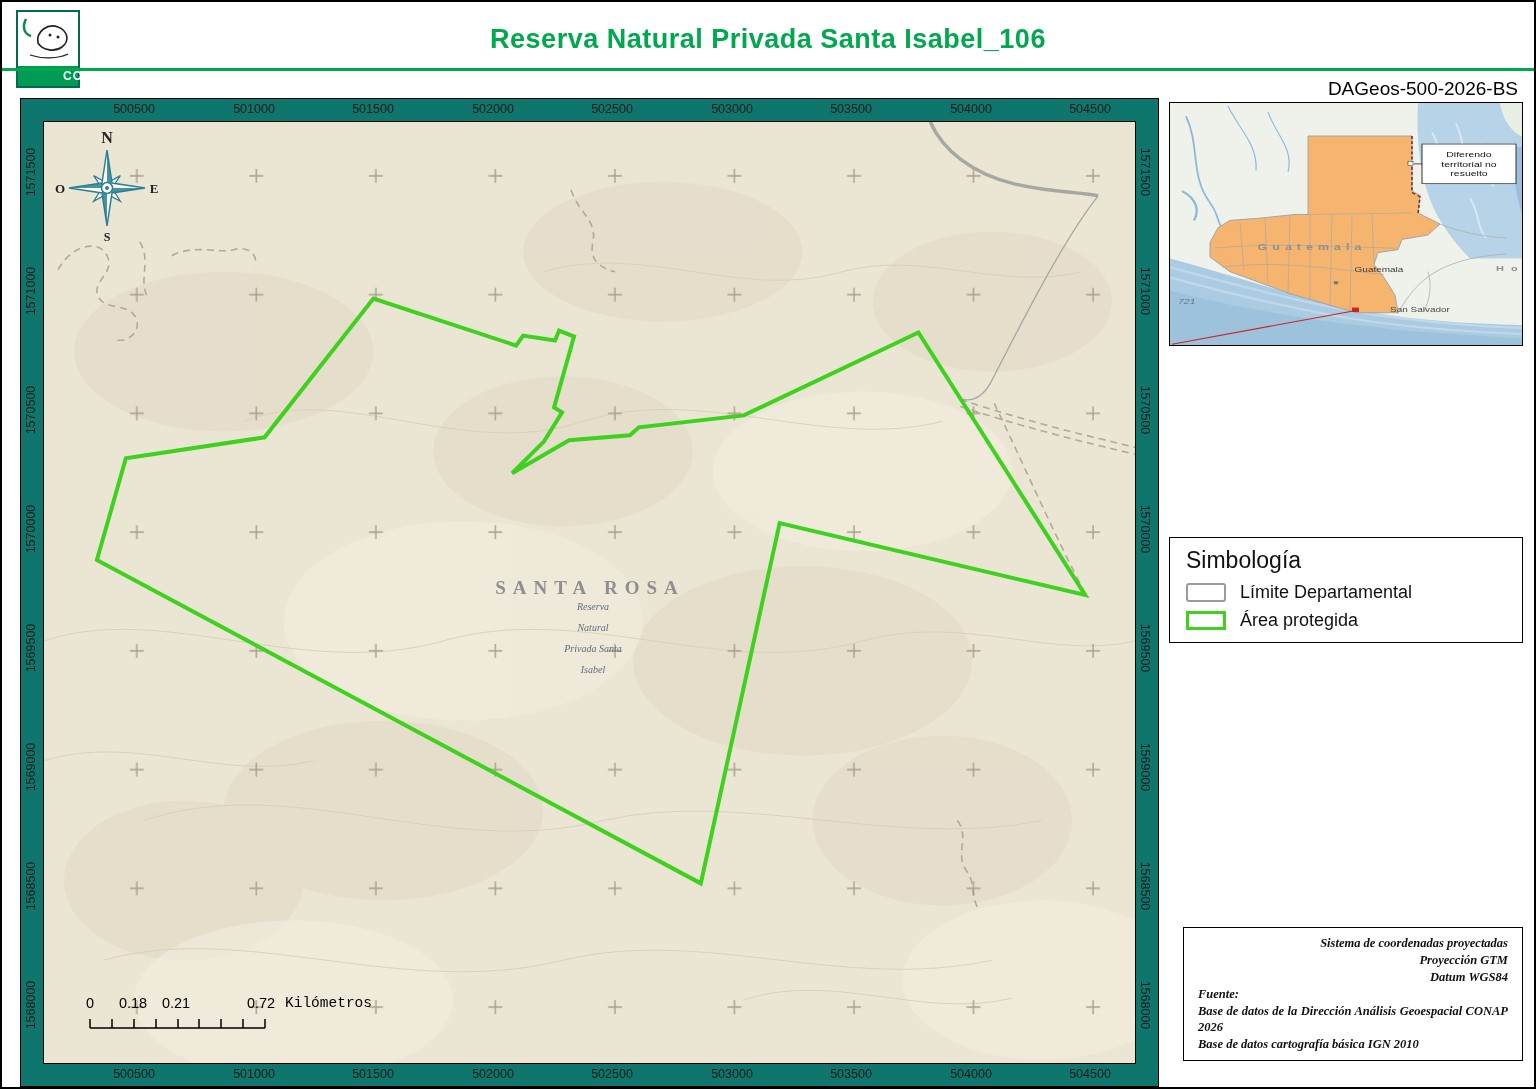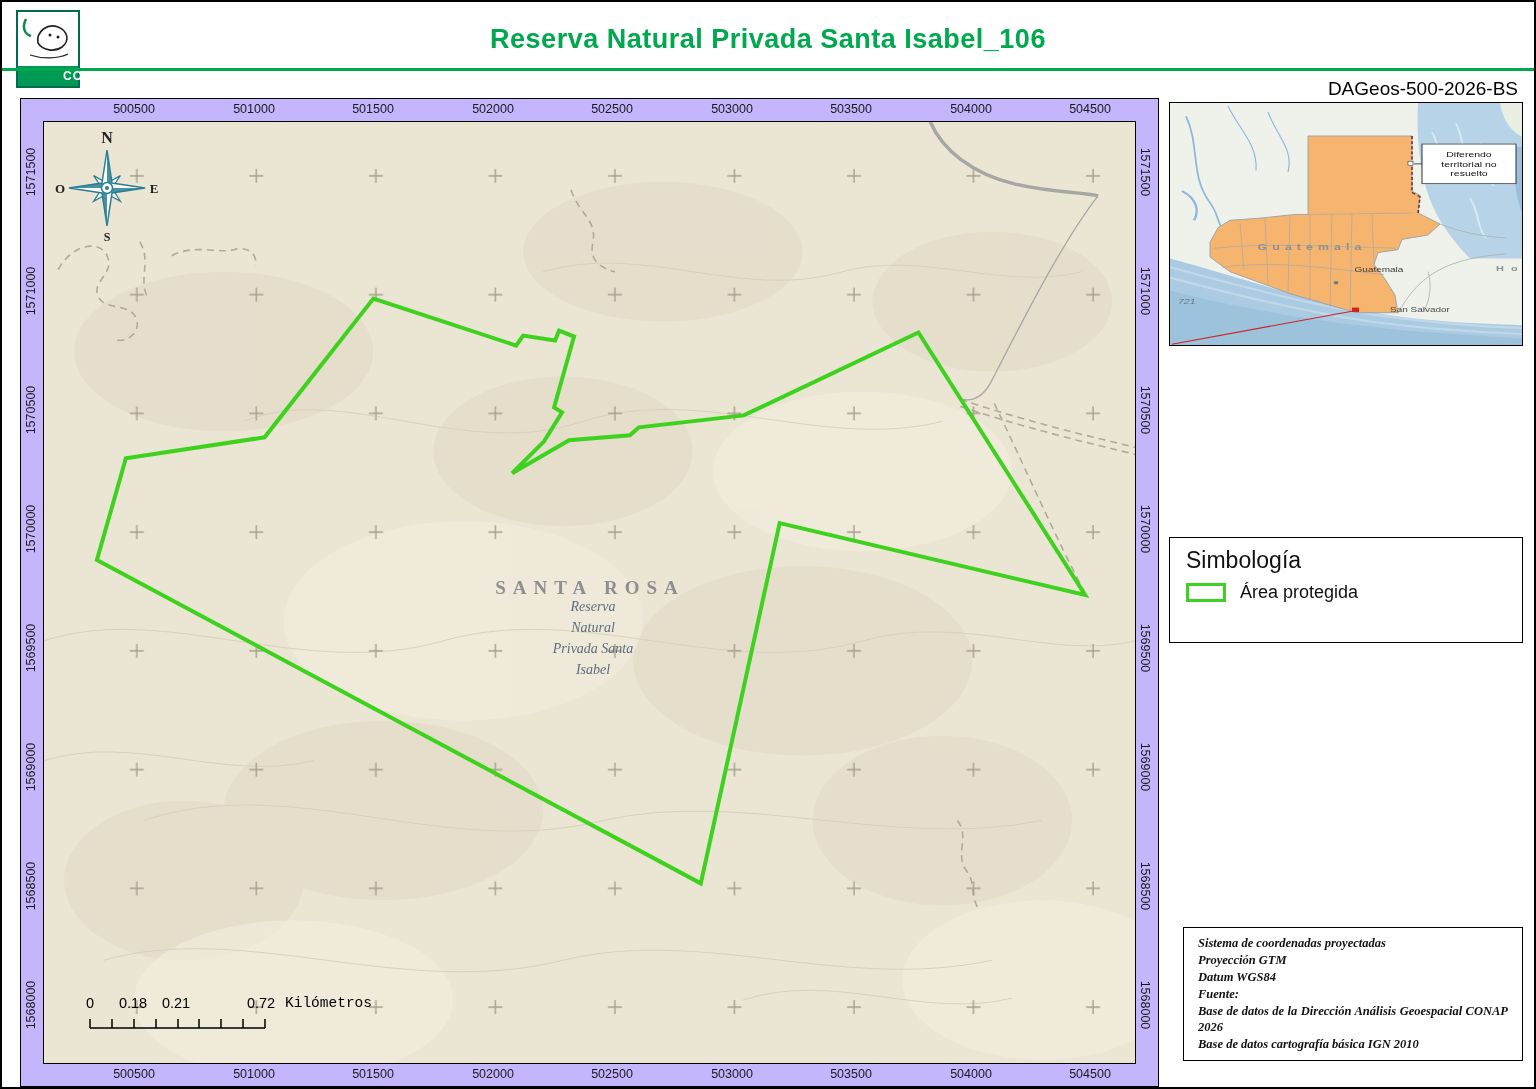--- a/index.html
+++ b/index.html
@@ -15,35 +15,35 @@
   .logo-band { position:absolute; left:0; right:0; bottom:0; height:20px;
                background:#009a55; color:#fff; font-weight:bold; font-size:12px;
                text-align:center; line-height:20px; letter-spacing:1px;padding-left:45px; }
   .title { position:absolute; top:22px; left:160px; right:160px; text-align:center;
            color:#00a94e; font-size:27px; font-weight:bold; letter-spacing:.5px; }
   .header-rule { position:absolute; left:0; right:0; top:66px; height:3px; background:#00a94e; }
   .doc-code { position:absolute; top:76px; right:16px; font-size:19px; color:#000; }
 
   
   .map-frame { position:absolute; left:18px; top:96px; width:1139px; height:989px;
-               border:1.5px solid #000; box-sizing:border-box; background:#c4b5fd; }
+               border:1.5px solid #000; box-sizing:border-box; background:#0f766e; }
   .glabel { position:absolute; width:64px; text-align:center; font-size:12.5px; color:#1a1a1a; }
   .rot-l { transform:rotate(-90deg); }
   .rot-r { transform:rotate(90deg); }
   .map-inner { position:absolute; left:22px; top:22px; width:1093px; height:943px;
                border:1px solid #000; box-sizing:border-box; overflow:hidden;
                background:#ebe5d4; }
   .map-canvas { position:absolute; left:0; top:0; width:100%; height:100%; }
 
   .dept-label { position:absolute; left:396px; top:455px; width:300px; text-align:center;
                 font-family:"Liberation Serif", serif; font-weight:600; font-size:19px;
                 letter-spacing:7px; color:#8f8f8f; }
   .reserve-label { position:absolute; left:459px; top:474px; width:180px; text-align:center;
                    font-family:"Liberation Serif", serif; font-style:italic;
-                   font-size:14px; line-height:21px; color:#5d6d7e; }
+                   font-size:10px; line-height:21px; color:#5d6d7e; }
   .reserve-label span { display:block; }
 
   .compass { position:absolute; left:2px; top:4px; width:125px; height:125px; }
 
   .scalebar { position:absolute; left:45px; bottom:26px; width:330px; height:42px; }
   .scale-labels { position:relative; height:20px; font-size:14.5px; color:#000; }
   .scale-labels span { position:absolute; top:0; width:40px; text-align:center; }
   .scale-labels .unit { width:120px; text-align:left;font-family:Liberation Mono, monospace; }
   .scale-comb { position:absolute; left:0; top:20px; }
 
@@ -58,21 +58,21 @@
   .legend-item { display:flex; align-items:center; gap:14px; margin:7px 0; font-size:18px; }
   .swatch-gray  { width:40px; height:19px; border:2.5px solid #9b9b9b; border-radius:3px;
                   background:#fff; box-sizing:border-box; flex:0 0 auto; }
   .swatch-green { width:40px; height:19px; border:3px solid #3ed21e; background:#fff;
                   box-sizing:border-box; flex:0 0 auto; }
 
   .credits { position:absolute; left:1181px; top:925px; width:340px; height:134px;
              border:1.5px solid #000; box-sizing:border-box; background:#fff;
              font-family:"Liberation Serif", serif; font-style:italic; font-weight:bold;
              font-size:12.5px; line-height:1.35; padding:7px 14px; overflow:hidden; }
-  .credits .center { text-align:left; }
+  .credits .center { text-align:right; }
   .credits .src { text-align:justify; }
 </style>
 </head>
 <body>
 
 <div class="page">
 
   <div class="logo">
     <svg class="logo-art" viewBox="0 0 60 52">
       <path d="M8,6 C4,14 6,21 13,23" stroke="#0a8a4e" stroke-width="2.5" fill="none"></path>
@@ -281,20 +281,24 @@
       <text x="209" y="231" text-anchor="middle" font-size="10" fill="#3a3a3a">Guatemala</text>
       <text x="250" y="285" text-anchor="middle" font-size="10" fill="#4a4a4a">San Salvador</text>
       <text x="326" y="229" font-size="11" font-weight="bold" fill="#8a9096" letter-spacing="2">H o</text>
       <text x="8" y="274" font-size="10.5" font-style="italic" fill="#667788">721</text>
     </svg>
   </div>
 
   <div class="legend">
     <div class="legend-title">Simbología</div>
     <div class="legend-item">
+      <div class="swatch-gray"></div>
+      <span>Límite Departamental</span>
+    </div>
+    <div class="legend-item">
       <div class="swatch-green"></div>
       <span>Área protegida</span>
     </div>
   </div>
 
   <div class="credits">
     <div class="center">Sistema de coordenadas proyectadas</div>
     <div class="center">Proyección GTM</div>
     <div class="center">Datum WGS84</div>
     <div>Fuente:</div>

